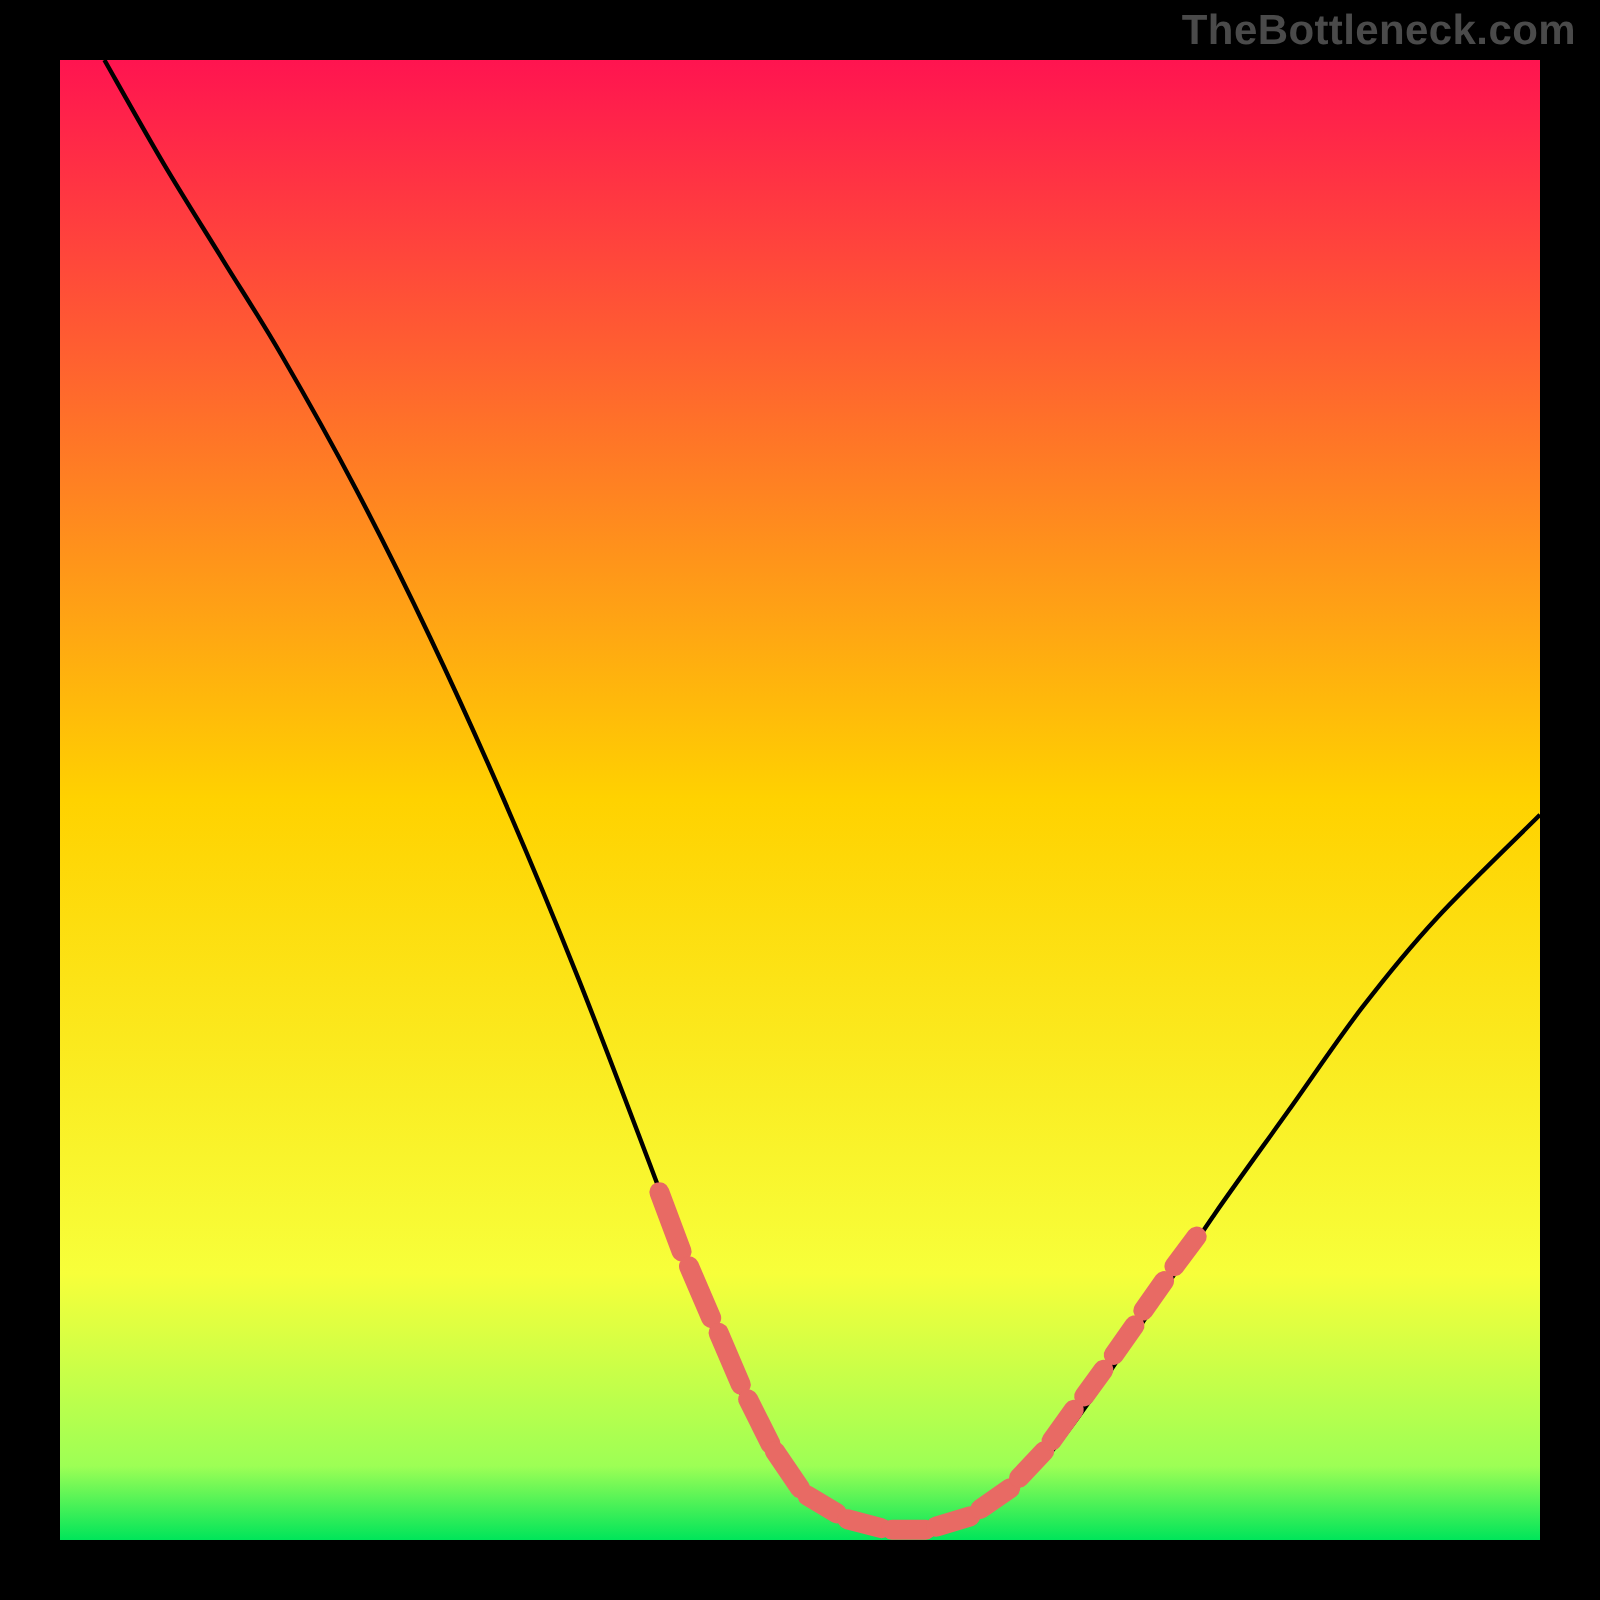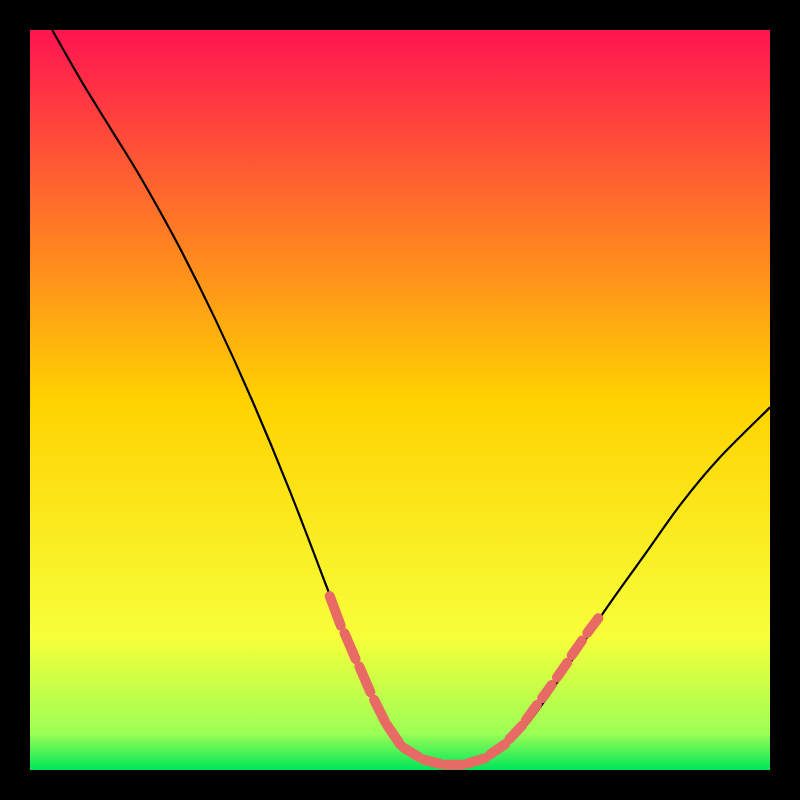--- a/index.html
+++ b/index.html
@@ -58,13 +58,14 @@
         <line x1="468.08000000000004" y1="763.34" x2="485.09999999999997" y2="758.16" stroke="#e86a64" stroke-width="10" stroke-linecap="round"></line>
         <line x1="490.28" y1="754.46" x2="505.08" y2="744.1" stroke="#e86a64" stroke-width="10" stroke-linecap="round"></line>
         <line x1="509.52000000000004" y1="738.92" x2="522.1" y2="725.6" stroke="#e86a64" stroke-width="10" stroke-linecap="round"></line>
         <line x1="525.8" y1="720.42" x2="536.9000000000001" y2="704.88" stroke="#e86a64" stroke-width="10" stroke-linecap="round"></line>
         <line x1="542.08" y1="698.22" x2="551.6999999999999" y2="684.9" stroke="#e86a64" stroke-width="10" stroke-linecap="round"></line>
         <line x1="556.8800000000001" y1="677.5" x2="567.24" y2="662.7" stroke="#e86a64" stroke-width="10" stroke-linecap="round"></line>
         <line x1="571.68" y1="655.3" x2="582.04" y2="640.5" stroke="#e86a64" stroke-width="10" stroke-linecap="round"></line>
         <line x1="587.22" y1="633.1" x2="598.32" y2="618.3" stroke="#e86a64" stroke-width="10" stroke-linecap="round"></line>
       </g>
   </svg>
+  <div id="watermark">TheBottleneck.com</div>
 </div>
 
 </body></html>

